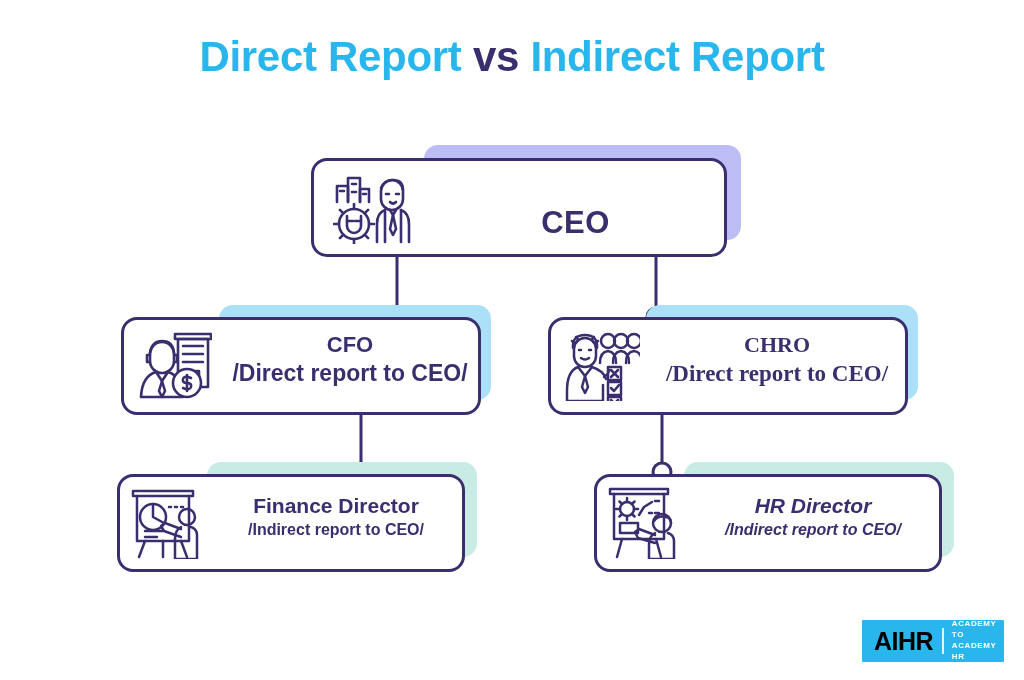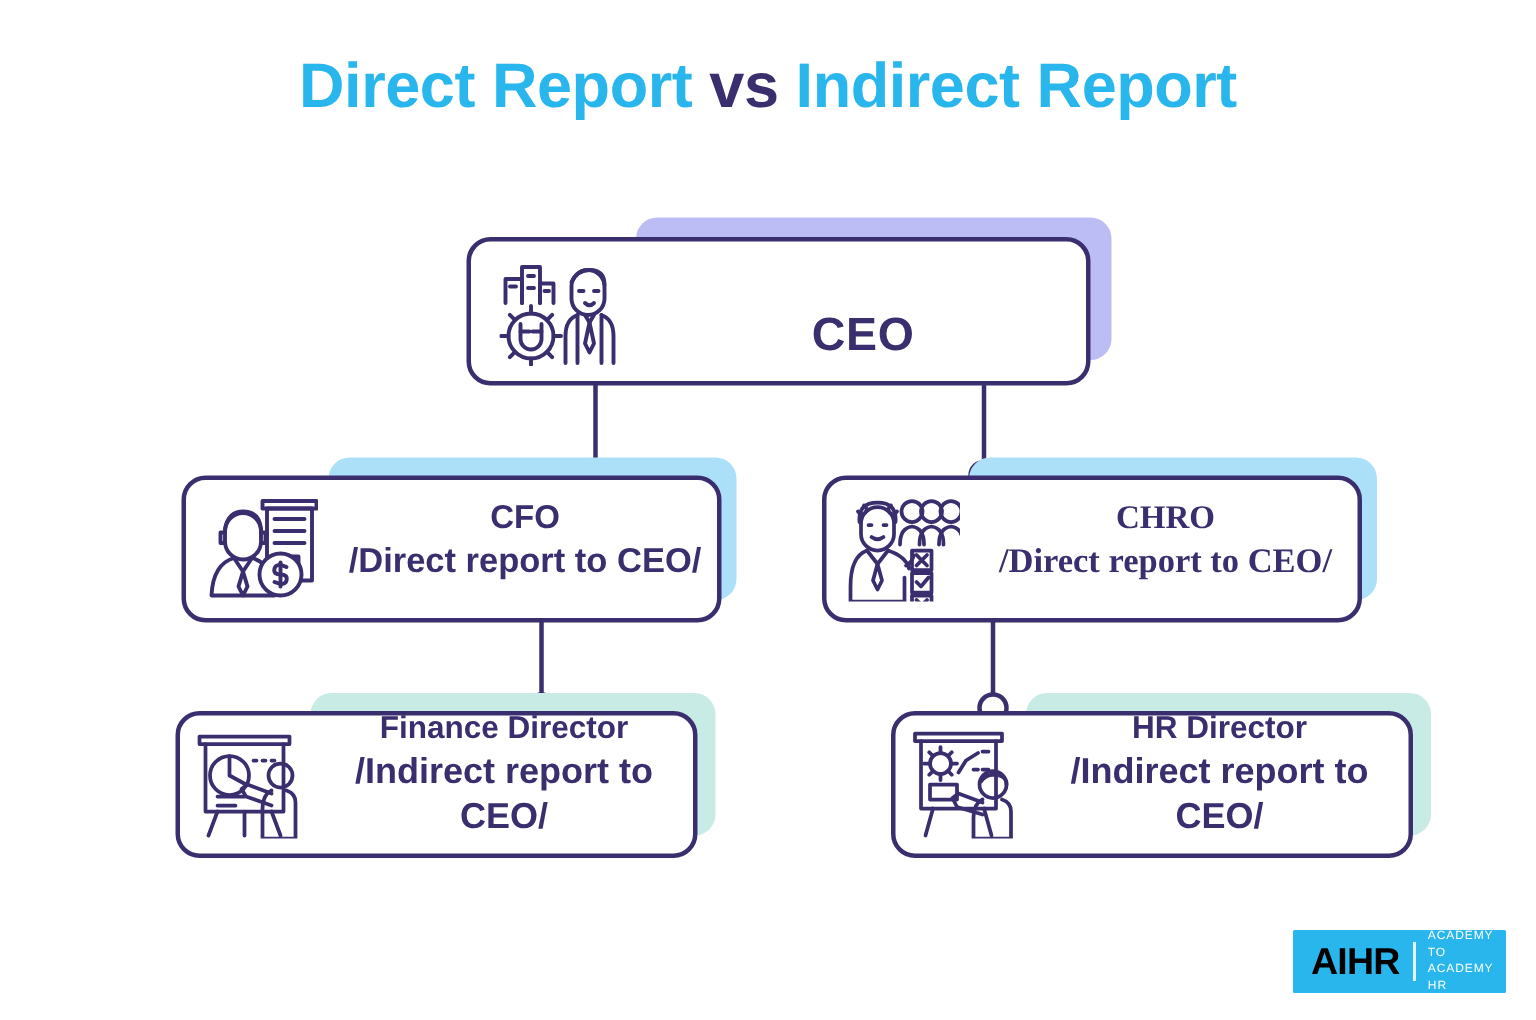--- a/index.html
+++ b/index.html
@@ -84,21 +84,21 @@
 
   
   #ceo .label { font-size: 31px; letter-spacing: 0.5px; }
 
   
   .mid .label .l1 { font-size: 22px; }
   .mid .label .l2 { font-size: 23px; }
 
   
   .bot .label .l1 { font-size: 21px; }
-  .bot .label .l2 { font-size: 24px; }
+  .bot .label .l2 { font-size: 16px; }
 
   
   #logo {
     position: absolute;
     left: 862px;
     top: 620px;
     width: 142px;
     height: 42px;
     background: #29B6EC;
     display: flex;
@@ -115,21 +115,21 @@
   #logo .rule {
     width: 2px;
     height: 26px;
     background: #ffffff;
     opacity: 0.85;
     margin: 0 8px 0 9px;
   }
   #logo .tag {
     color: #ffffff;
     font-size: 8px;
-    font-weight: normal;
+    font-weight: bold;
     line-height: 1.35;
     letter-spacing: 0.6px;
   }
 </style>
 </head>
 <body>
 
 <div id="stage">
 
   <div class="title">
@@ -304,21 +304,21 @@
         </g>
       </svg>
     </div>
 
     <div class="label" style="left:90px; top:13px; width:258px; height:84px;">
       <span class="l1">Finance Director</span>
       <span class="l2">/Indirect report to CEO/</span>
     </div>
   </div>
 
-  <div class="node bot" id="hr-director" style="left:594px; top:462px; width:360px; height:84px;">
+  <div class="node bot" id="hr-director" style="left:594px; top:462px; width:360px; height:84px;font-style:italic;">
     <div class="tint" style="left:90px; top:0px; width:270px; height:95px; background:#C8EBE6;"></div>
     <div class="card" style="left:0px; top:12px; width:348px; height:98px;"></div>
 
     <div class="icon-wrap" style="left:10px; top:20px; width:84px; height:80px;">
       <svg width="76" height="74" viewBox="0 0 76 74">
         <g fill="none" stroke="#3B2E6E" stroke-width="2.5" stroke-linejoin="round" stroke-linecap="round">
 
           <path d="M2 4 L60 4 L60 9 L2 9 Z"></path>
 
           <path d="M6 9 L6 54 L56 54 L56 9"></path>

